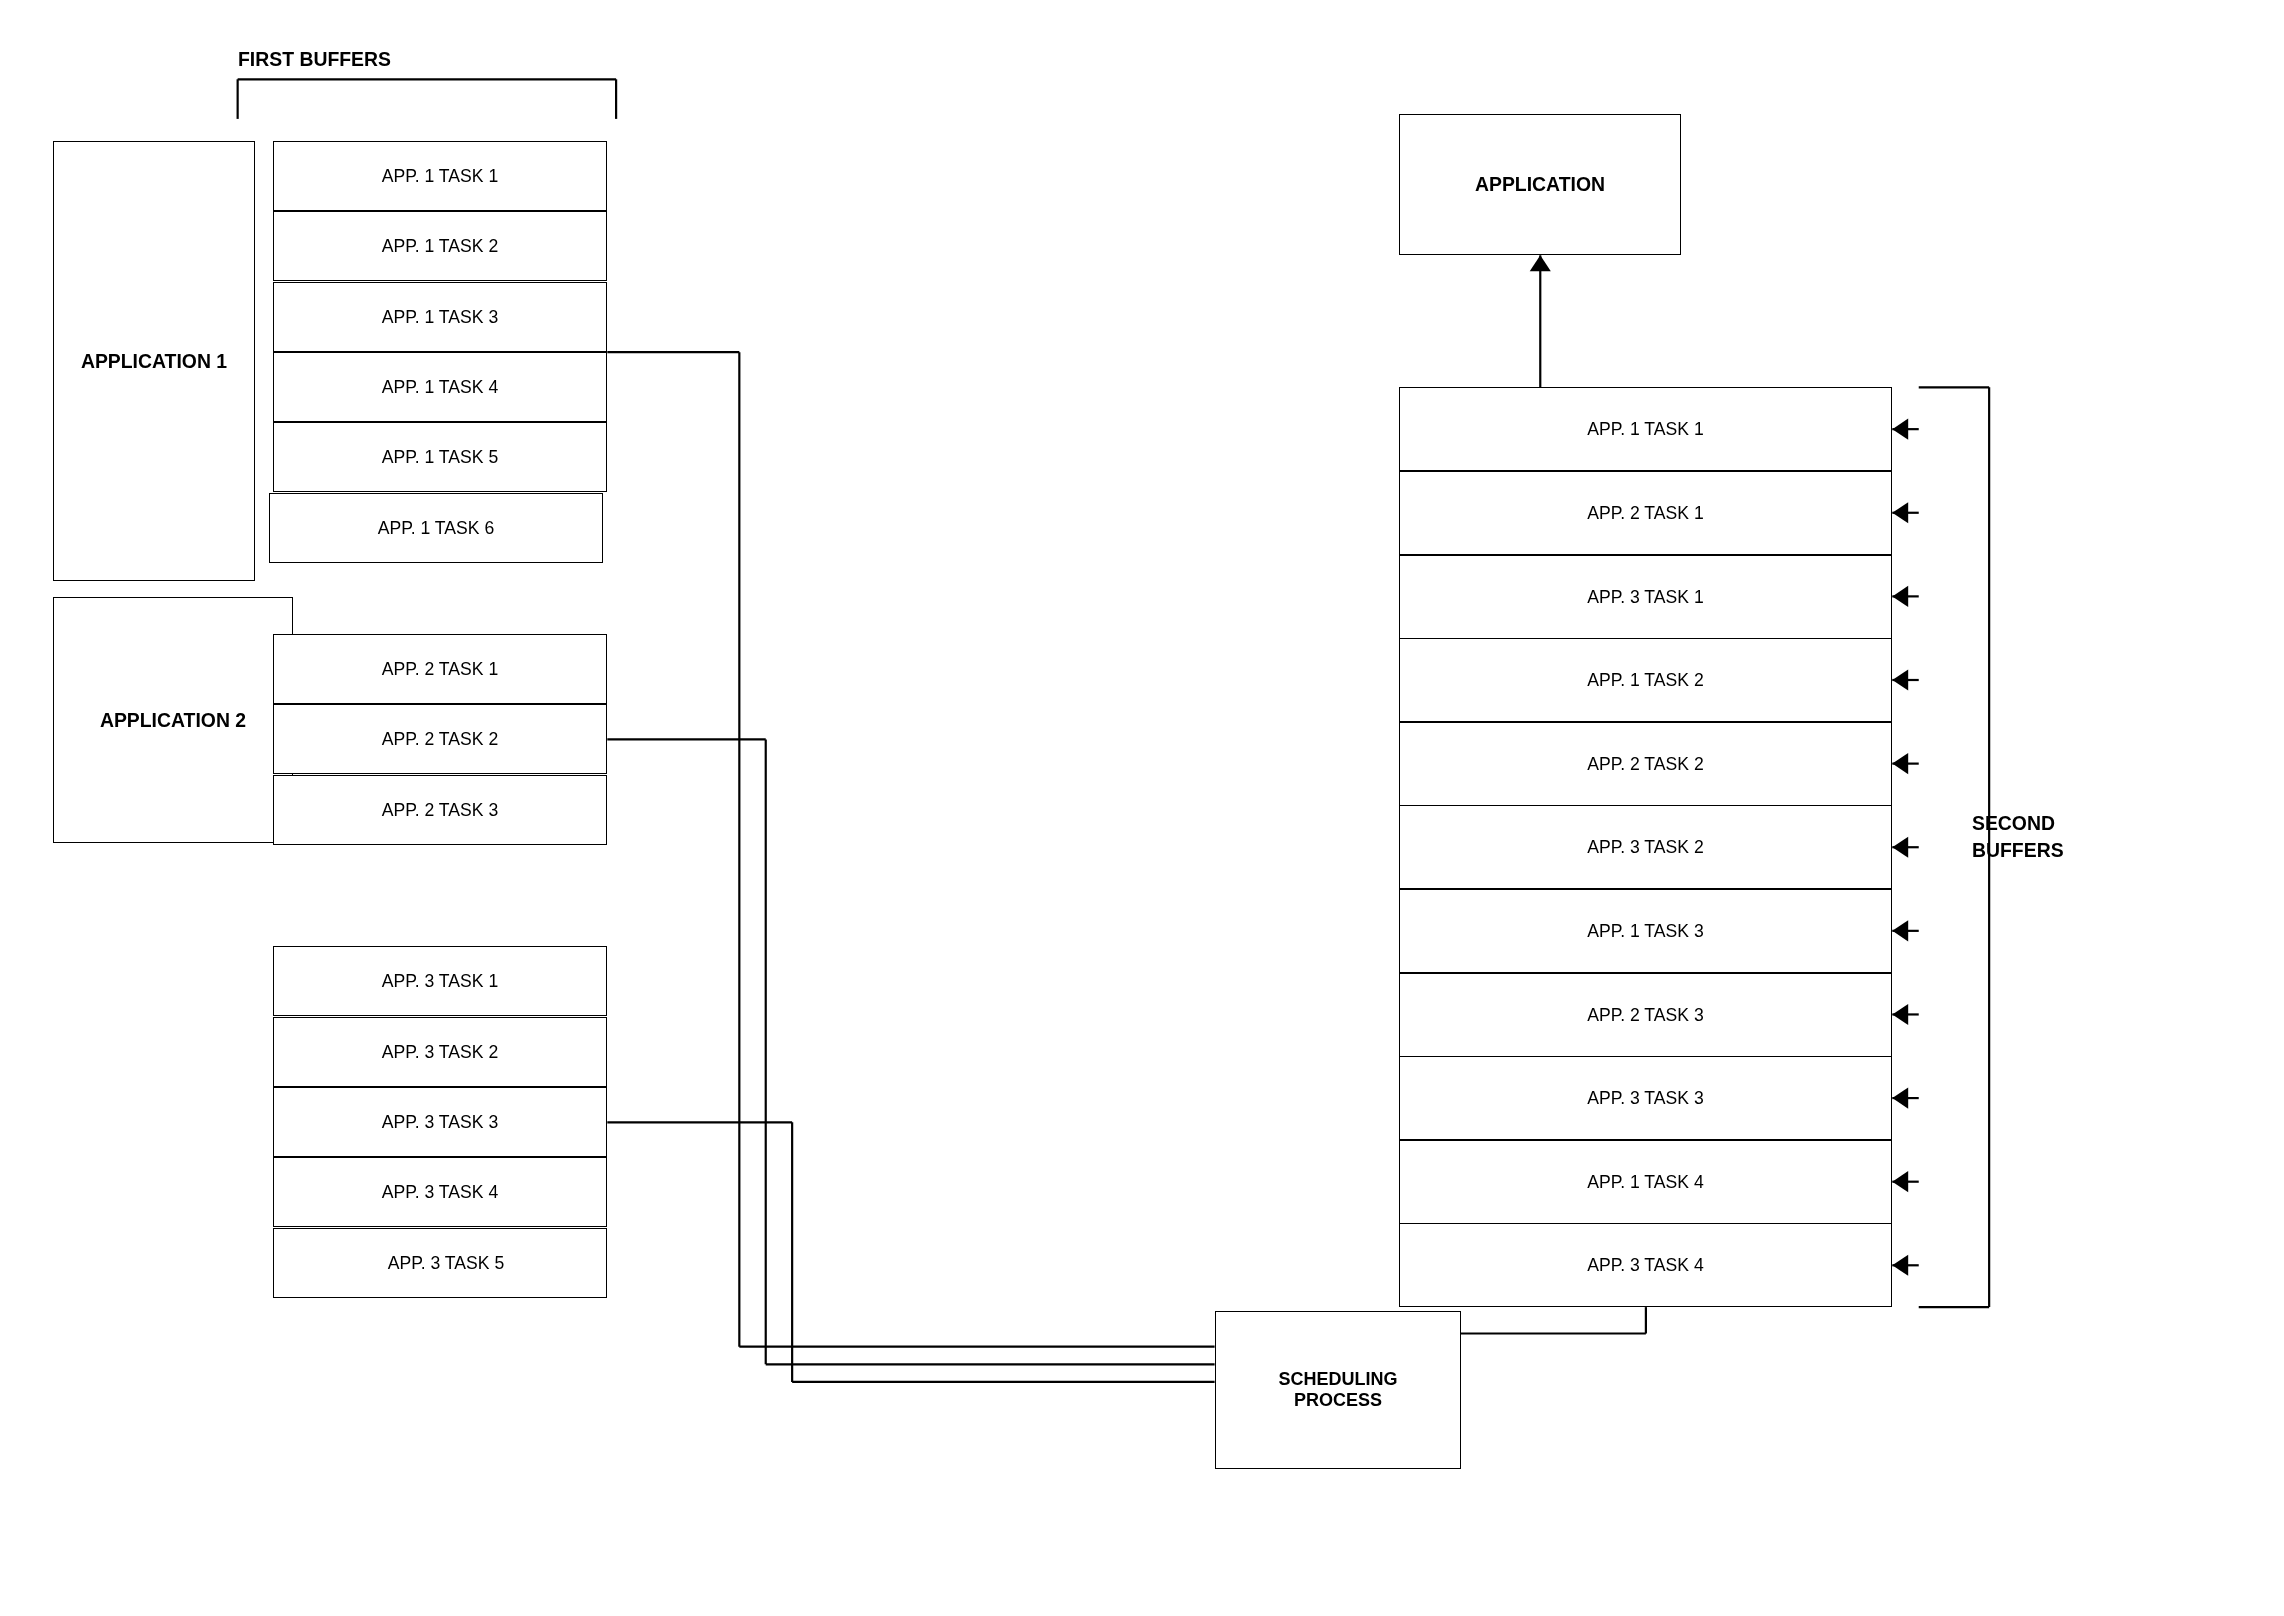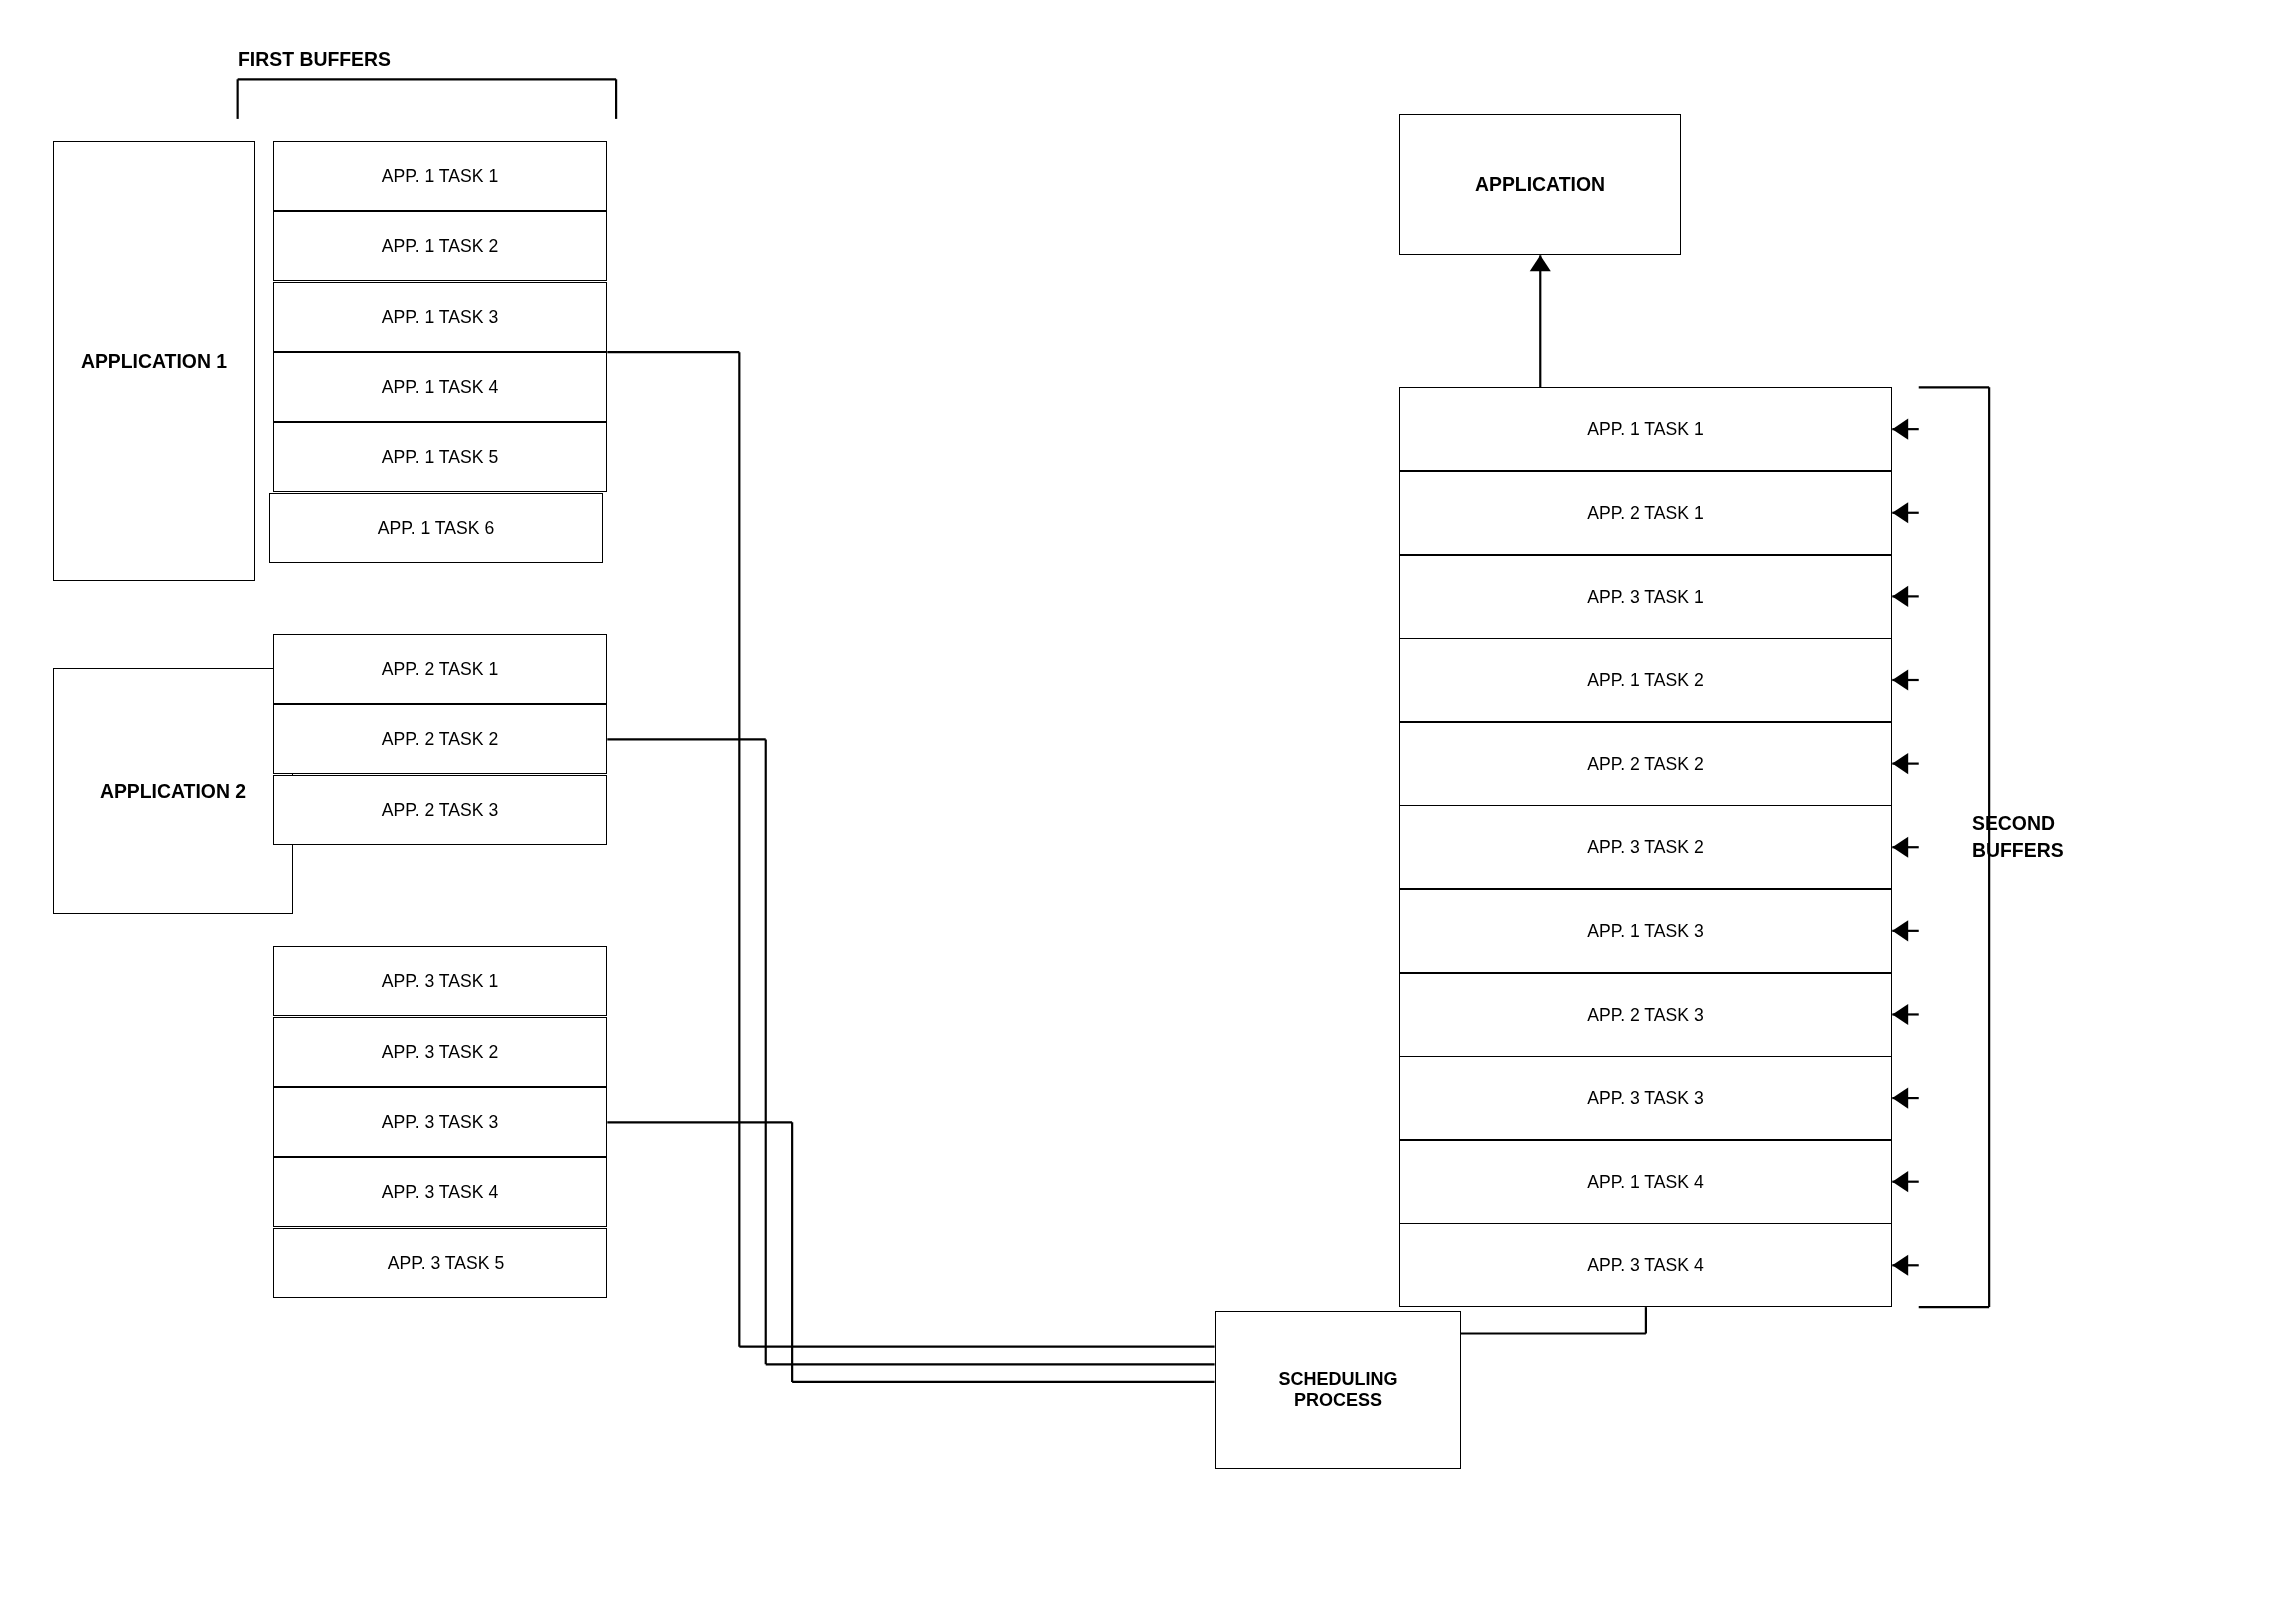--- a/index.html
+++ b/index.html
@@ -111,21 +111,21 @@
 
   <div id="app1-tasks">
       <div class="task-row" style="left: 273px; top: 141px; width: 334px; height: 70px;">APP. 1 TASK 1</div>
       <div class="task-row" style="left: 273px; top: 211px; width: 334px; height: 70px;">APP. 1 TASK 2</div>
       <div class="task-row" style="left: 273px; top: 282px; width: 334px; height: 70px;">APP. 1 TASK 3</div>
       <div class="task-row" style="left: 273px; top: 352px; width: 334px; height: 70px;">APP. 1 TASK 4</div>
       <div class="task-row" style="left: 273px; top: 422px; width: 334px; height: 70px;">APP. 1 TASK 5</div>
       <div class="task-row" style="left: 269px; top: 493px; width: 334px; height: 70px;">APP. 1 TASK 6</div>
     </div>
 
-  <div class="box" style="left:53px; top:668px; width:240px; height:246px;">
+  <div class="box" style="left:53px; top:597px; width:240px; height:246px;">
     <span>APPLICATION 2</span>
   </div>
 
   <div id="app2-tasks">
       <div class="task-row" style="left: 273px; top: 634px; width: 334px; height: 70px;">APP. 2 TASK 1</div>
       <div class="task-row" style="left: 273px; top: 704px; width: 334px; height: 70px;">APP. 2 TASK 2</div>
       <div class="task-row" style="left: 273px; top: 775px; width: 334px; height: 70px;">APP. 2 TASK 3</div>
     </div>
 
 

